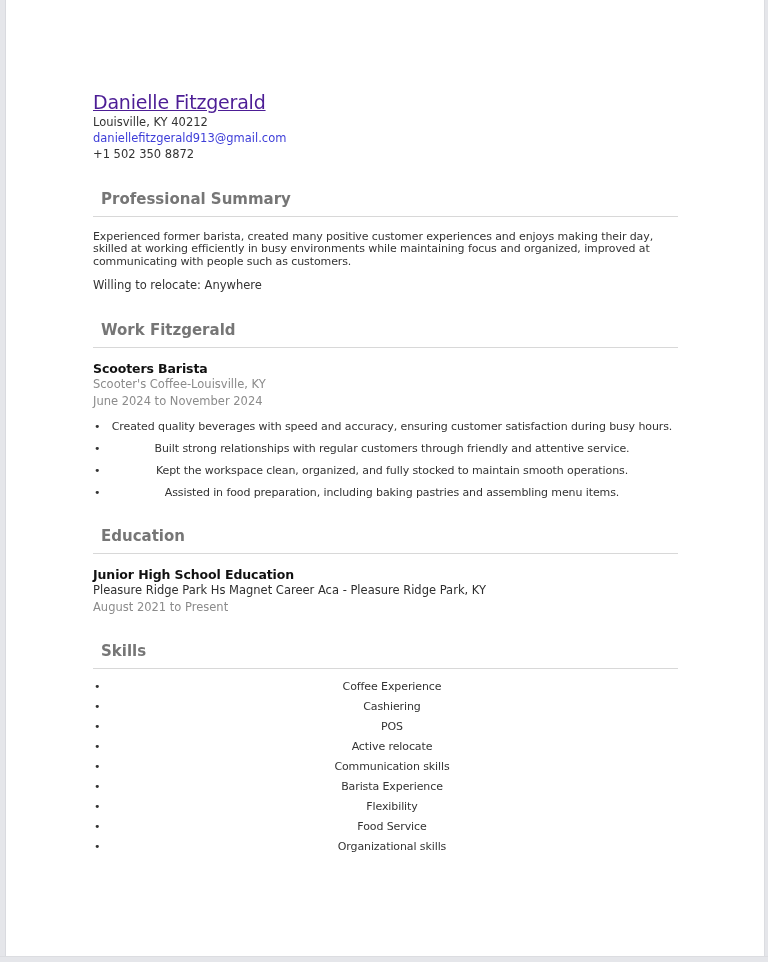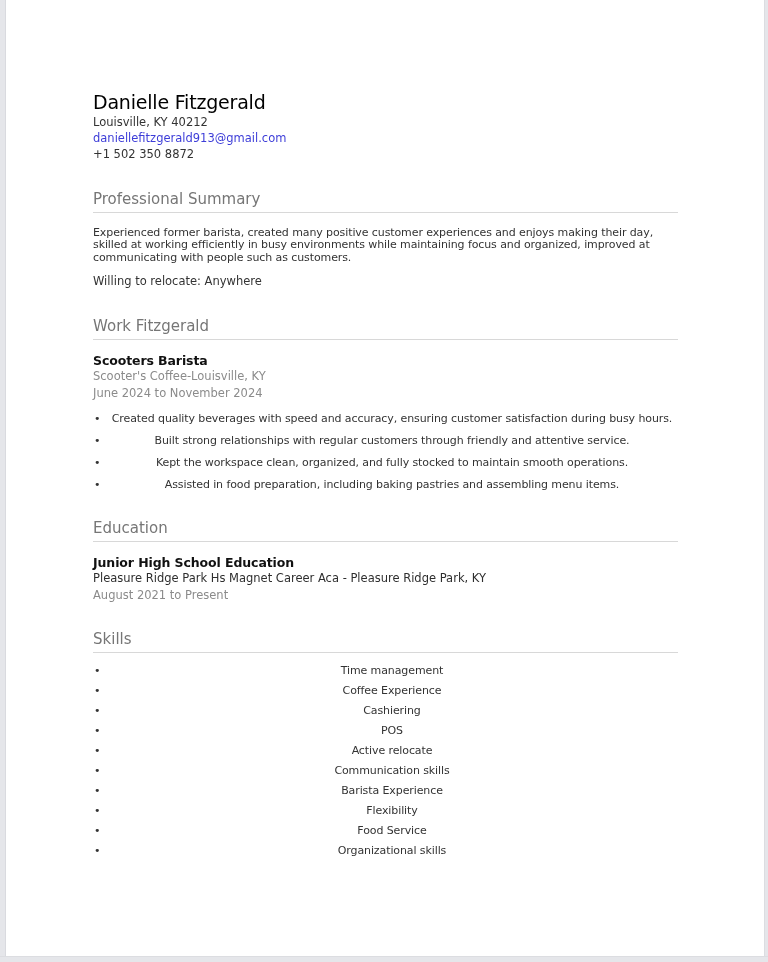--- a/index.html
+++ b/index.html
@@ -13,29 +13,29 @@
   .edge{position:absolute;background:#e5e6ea;}
   .edge-left{left:0;top:0;width:5px;height:100%;border-right:1px solid #d9dadf;}
   .edge-right{right:0;top:0;width:3px;height:100%;border-left:1px solid #dcdde1;}
   .edge-bottom{left:0;bottom:0;width:100%;height:5px;border-top:1px solid #dcdde1;}
 
   .content{position:absolute;left:93px;top:0;width:585px;}
 
   .name{
     margin:90px 0 0 0;
     font-size:19px;font-weight:400;letter-spacing:-0.2px;
-    color:#000000;line-height:24px;
+    color:#4c1d95;line-height:24px;text-decoration:underline;
   }
   .contact{font-size:11.5px;color:#333;line-height:16px;}
   .contact .row{display:block;}
   a.email{text-decoration:none;cursor:pointer;}
 
   .sec-heading{
-    font-size:15px;font-weight:400;color:#767676;
-    line-height:18px;margin:0;
+    font-size:15px;font-weight:700;color:#767676;
+    line-height:18px;margin:8px;
   }
   .rule{height:1px;background:#d8d8d8;margin-top:4px;width:100%;}
 
   .mt-summary{margin-top:28px;}
   .mt-work{margin-top:29px;}
   .mt-edu{margin-top:26px;}
   .mt-skills{margin-top:27px;}
 
   .summary-par{
     margin:14px 0 0 0;
@@ -95,21 +95,20 @@
     <h2 class="sec-heading mt-edu">Education</h2>
     <div class="rule"></div>
     <h3 class="job-title">Junior High School Education</h3>
     <div class="sub-dark">Pleasure Ridge Park Hs Magnet Career Aca - Pleasure Ridge Park, KY</div>
     <div class="sub-muted">August 2021 to Present</div>
 
     <h2 class="sec-heading mt-skills">Skills</h2>
     <div class="rule"></div>
     <ul class="bullets skill-bullets">
 
-    <li>Time management</li>
         <li>Coffee Experience</li>
         <li>Cashiering</li>
         <li>POS</li>
         <li>Active relocate</li>
         <li>Communication skills</li>
         <li>Barista Experience</li>
         <li>Flexibility</li>
         <li>Food Service</li>
         <li>Organizational skills</li>
       </ul>

